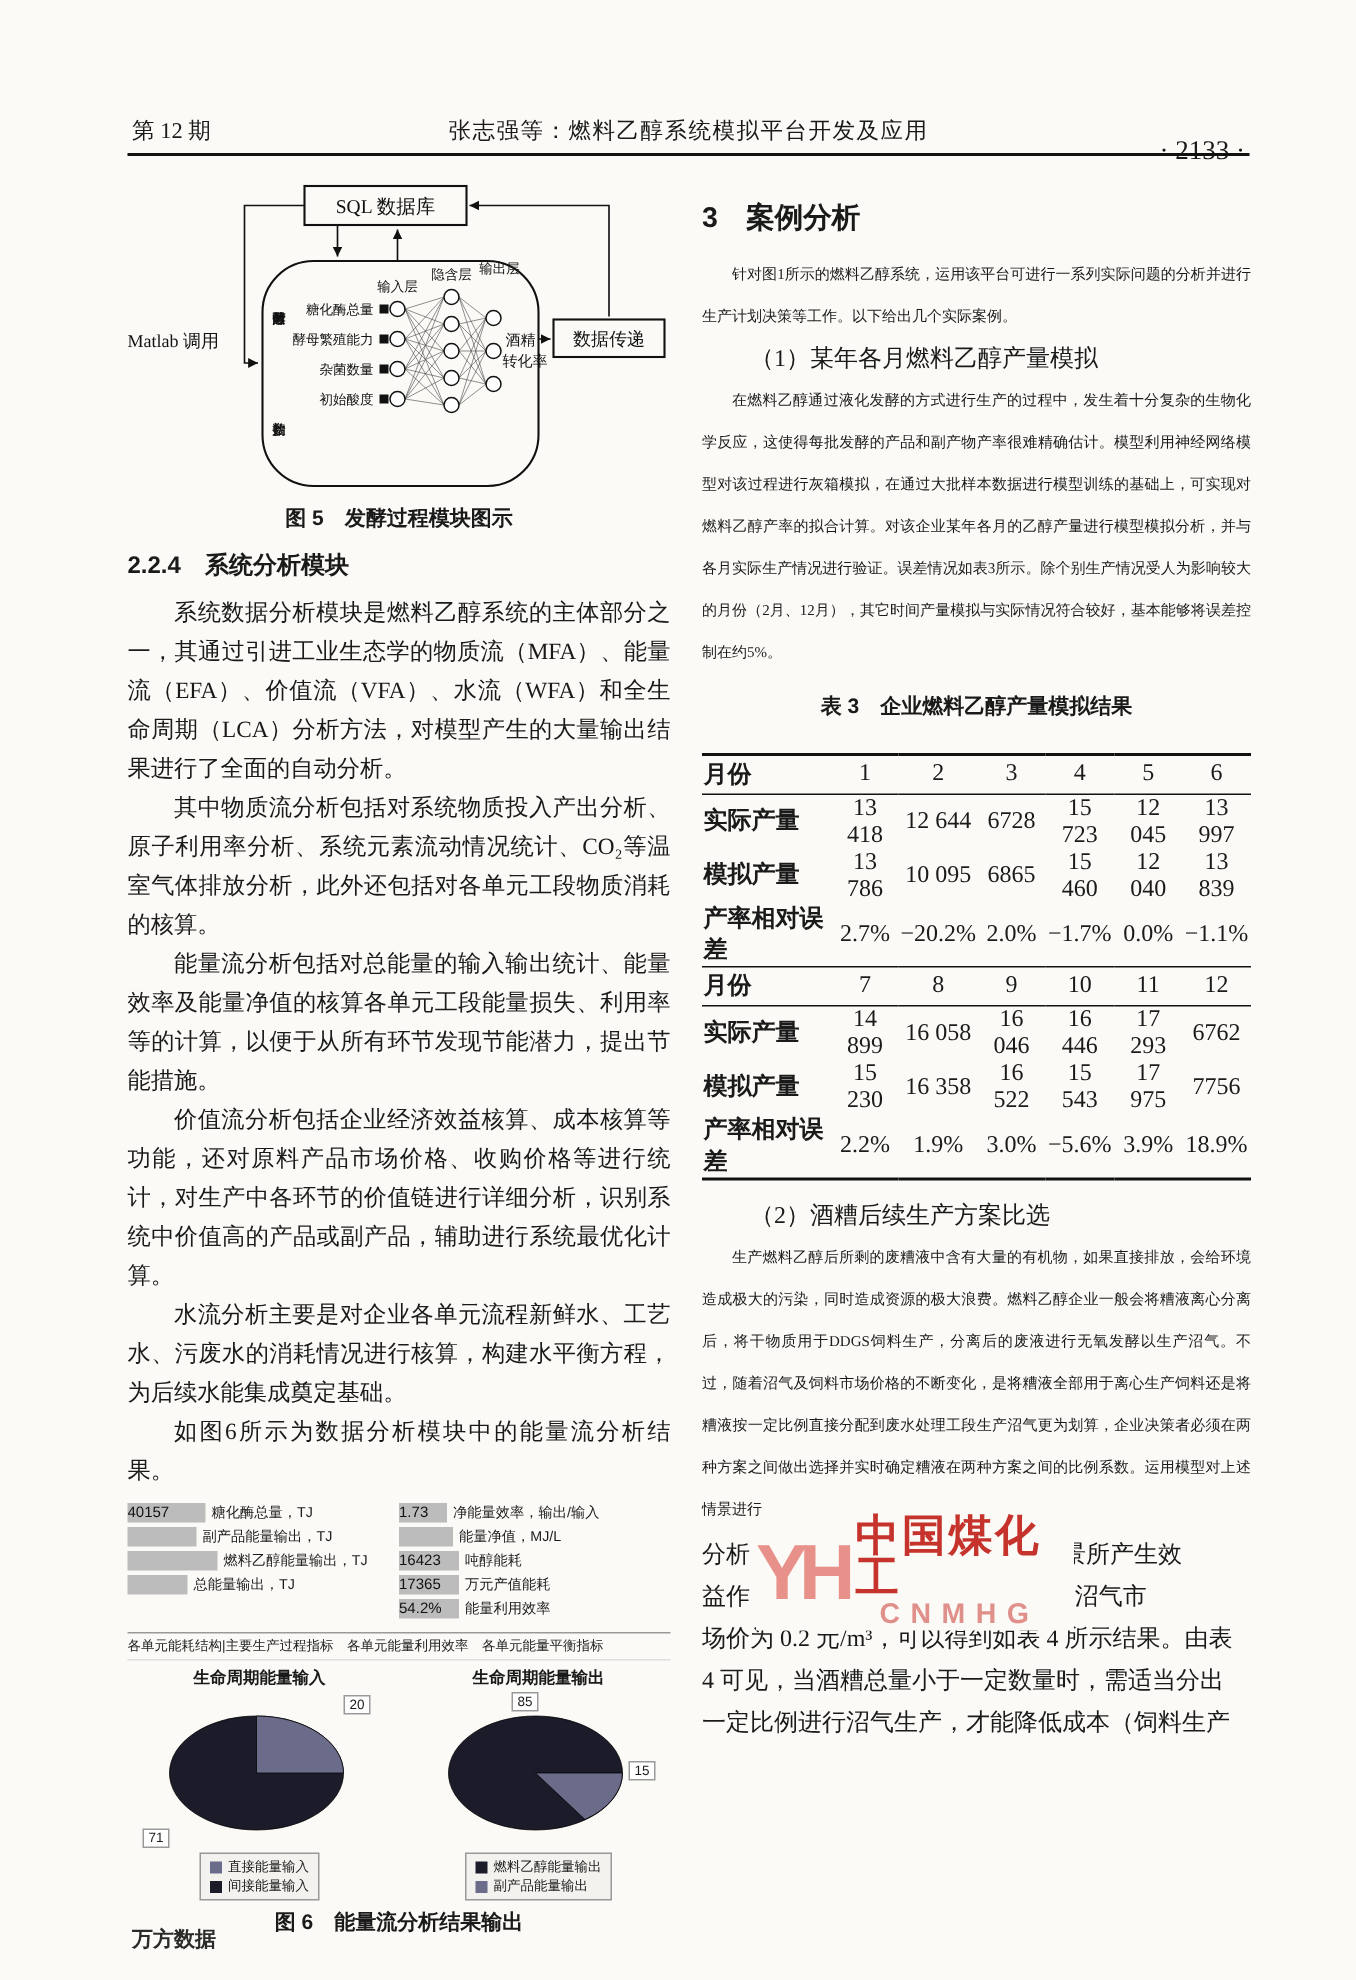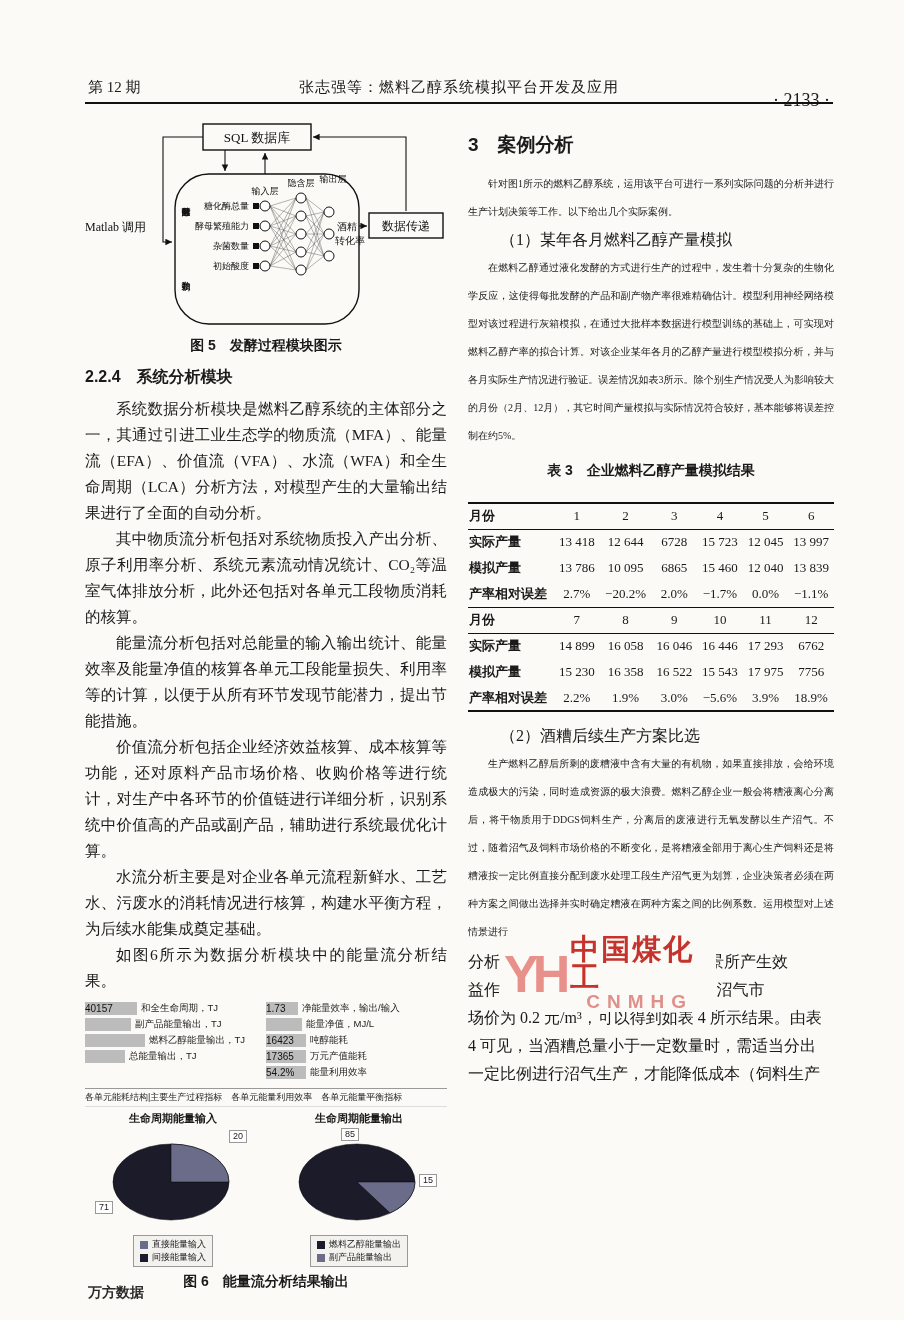--- a/index.html
+++ b/index.html
@@ -24,21 +24,21 @@
   .h-item { font-size:16px; line-height:28px; text-indent:2em; }
 
   .fig-caption { font-family:"Liberation Sans","DejaVu Sans",sans-serif; font-weight:bold; font-size:14px; text-align:center; margin:6px 0 8px; }
 
   
   .fig5 { display:block; }
   .fig5 text { fill:#111; font-family:"Liberation Serif","DejaVu Serif",serif; }
 
   
   .tbl-title { font-family:"Liberation Sans","DejaVu Sans",sans-serif; font-weight:bold; font-size:14px; text-align:center; margin:12px 0 8px; }
-  table.t3 { width:100%; border-collapse:collapse; font-size:13px;margin-top:22px; }
+  table.t3 { width:100%; border-collapse:collapse; font-size:16px;margin-top:22px; }
   table.t3 td { height:26px; text-align:center; padding:0 1px; }
   table.t3 td:first-child { text-align:left; font-weight:bold; width:86px; }
   tr.rt  td { border-top:2px solid #111; }
   tr.rb1 td { border-bottom:1px solid #111; }
   tr.rb2 td { border-bottom:2px solid #111; }
 
   
   .fig6 { margin-top:8px; border:0; font-family:"Liberation Sans","DejaVu Sans",sans-serif; }
   .fig6-grid { display:flex; gap:6px; }
   .fig6-block { width:176px; }
@@ -184,21 +184,21 @@
   <p class="para">能量流分析包括对总能量的输入输出统计、能量效率及能量净值的核算各单元工段能量损失、利用率等的计算，以便于从所有环节发现节能潜力，提出节能措施。</p>
   <p class="para">价值流分析包括企业经济效益核算、成本核算等功能，还对原料产品市场价格、收购价格等进行统计，对生产中各环节的价值链进行详细分析，识别系统中价值高的产品或副产品，辅助进行系统最优化计算。</p>
   <p class="para">水流分析主要是对企业各单元流程新鲜水、工艺水、污废水的消耗情况进行核算，构建水平衡方程，为后续水能集成奠定基础。</p>
   <p class="para">如图6所示为数据分析模块中的能量流分析结果。</p>
 
   <div class="fig6">
     <div class="fig6-grid">
       <div class="fig6-block">
         <div class="fig6-row">
             <span class="fig6-bar w52">40157</span>
-            <span class="fig6-label">和全生命周期，TJ</span>
+            <span class="fig6-label">糖化酶总量，TJ</span>
           </div>
         <div class="fig6-row">
             <span class="fig6-bar w46"></span>
             <span class="fig6-label">副产品能量输出，TJ</span>
           </div>
         <div class="fig6-row">
             <span class="fig6-bar w60"></span>
             <span class="fig6-label">燃料乙醇能量输出，TJ</span>
           </div>
         <div class="fig6-row">
@@ -232,21 +232,21 @@
     <div class="fig6-divider">各单元能耗结构|主要生产过程指标　各单元能量利用效率　各单元能量平衡指标</div>
     <div class="fig6-pies">
       <div class="pie-block">
         <div class="pie-title">生命周期能量输入</div>
         <div class="pie-wrap">
           <svg width="160" height="104" viewBox="0 0 160 104">
             <ellipse cx="78" cy="54" rx="58" ry="38" fill="#1b1b2a" stroke="#000" stroke-width="0.5"></ellipse>
             <path d="M78,54 L78,16 A58,38 0 0 1 136,54 Z" fill="#6b6b8a" stroke="#000" stroke-width="0.5"></path>
           </svg>
           <span class="chip" style="right:6px; top:2px;">20</span>
-          <span class="chip" style="left:2px; bottom:18px;">71</span>
+          <span class="chip" style="left:2px; bottom:0;">71</span>
         </div>
         <div class="legend">
           <div class="legend-row">
               <span class="sw sw-light"></span>
               <span>直接能量输入</span>
             </div>
           <div class="legend-row">
               <span class="sw sw-dark"></span>
               <span>间接能量输入</span>
             </div>

